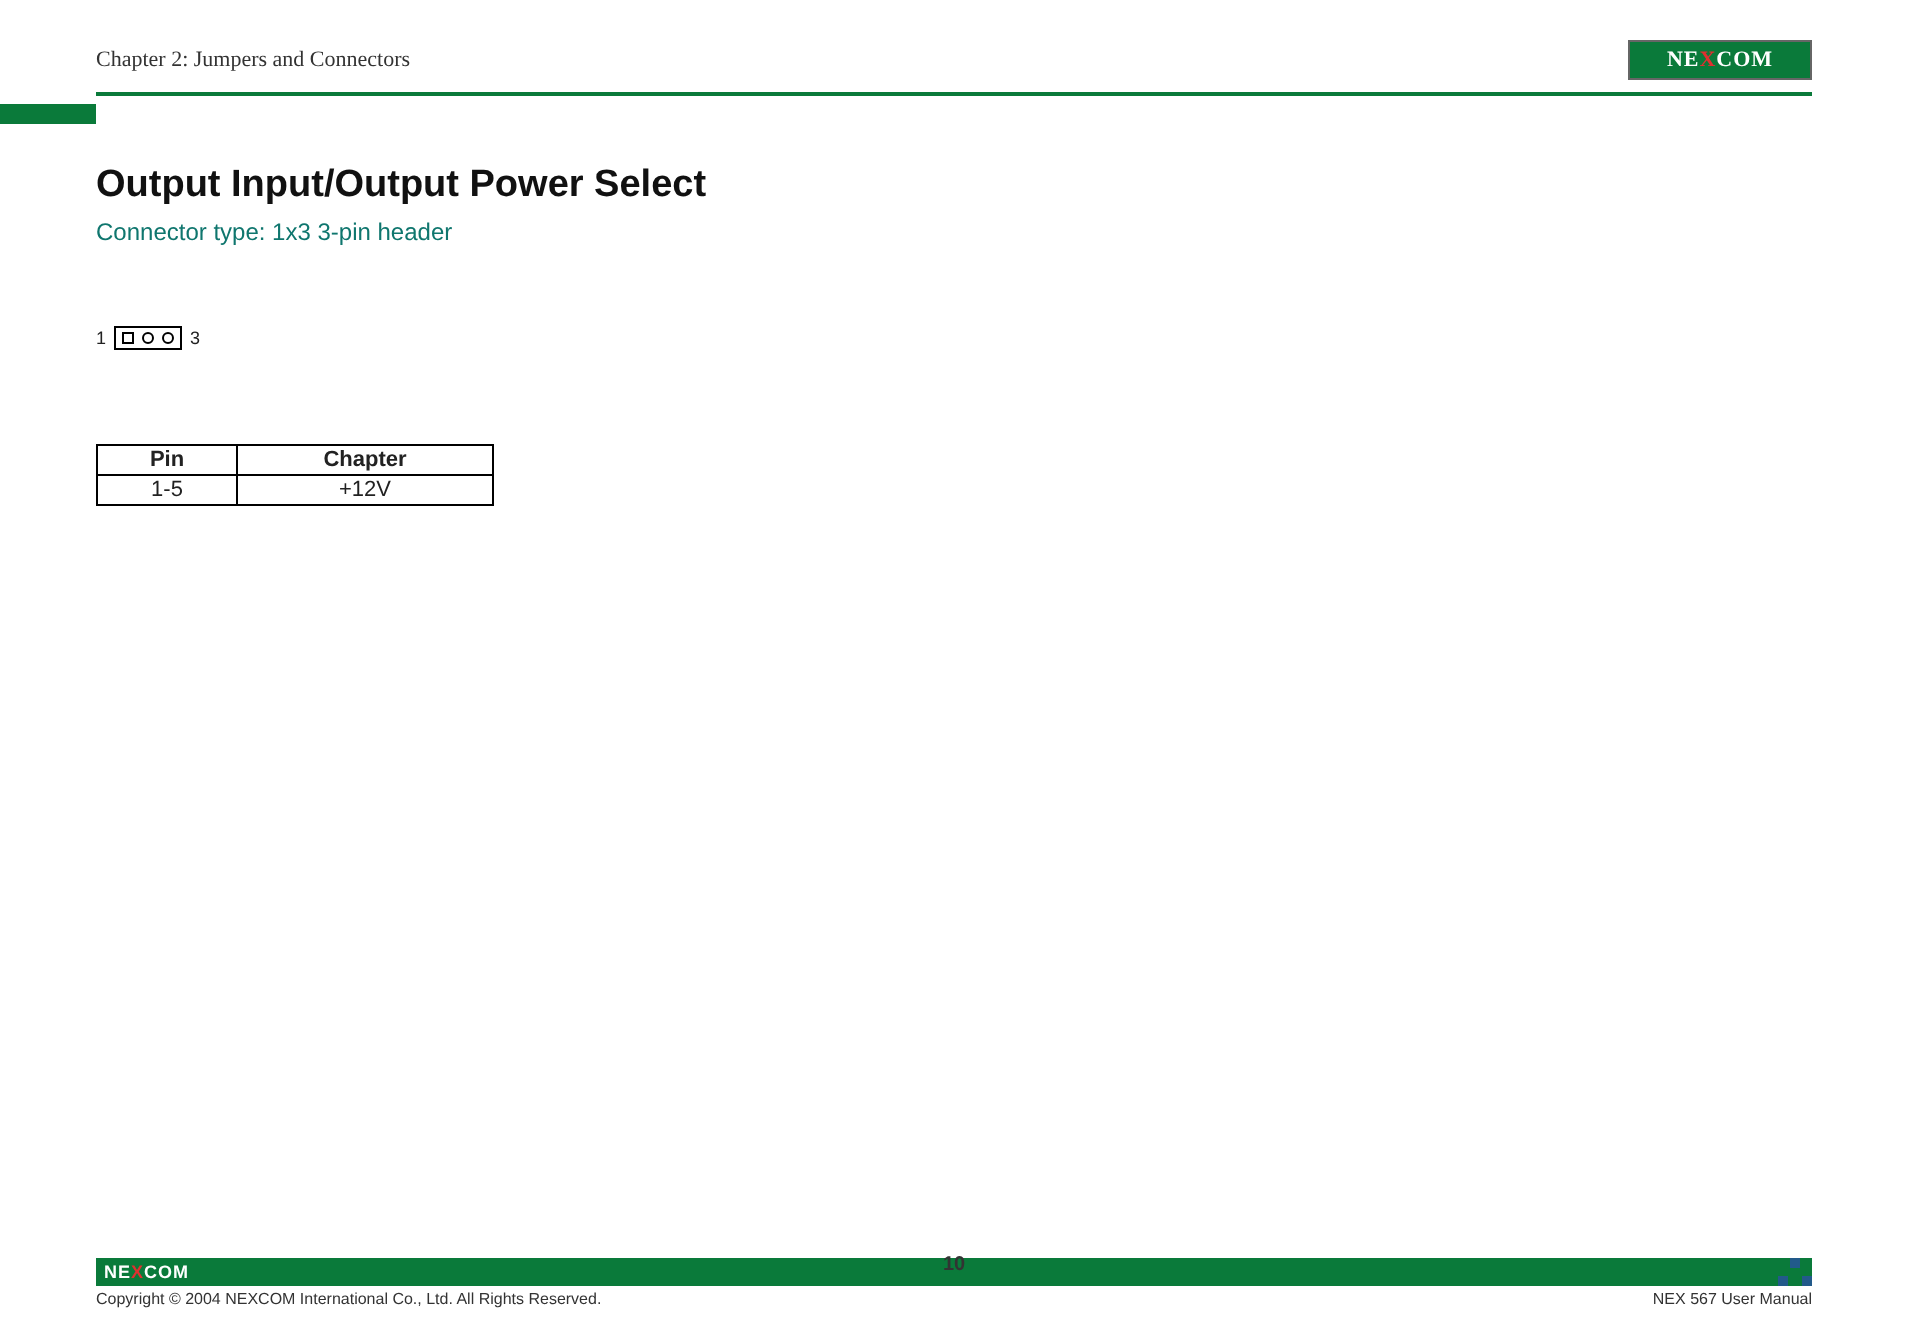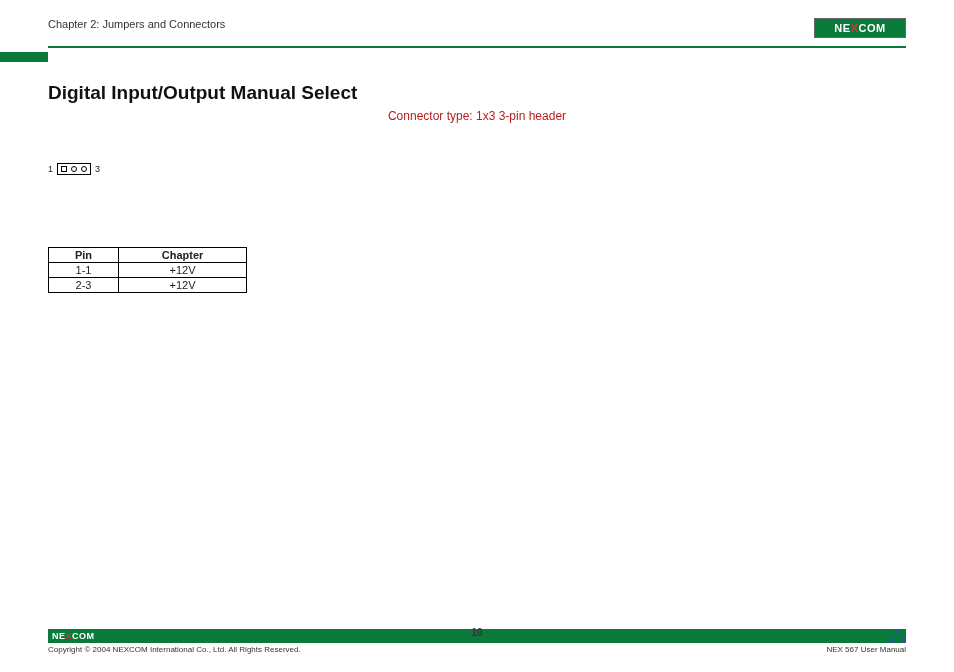--- a/index.html
+++ b/index.html
@@ -14,22 +14,23 @@
   .page {
     position: absolute;
     left: 48px;
     right: 48px;
     top: 18px;
     bottom: 18px;
   }
   .header {
     display: flex;
     justify-content: space-between;
-    align-items: flex-start;
+    align-items: center;
     height: 24px;
+    font-family: Liberation Serif, serif;
   }
   .chapter {
     font-size: 11px;
     color: #333;
   }
   .logo-top {
     width: 92px;
     height: 20px;
     background: #0a7a3a;
     border: 1px solid #666;
@@ -60,23 +61,22 @@
     margin-top: 34px;
   }
   h1 {
     font-size: 19px;
     font-weight: bold;
     color: #111;
     margin-bottom: 4px;
   }
   .sub {
     font-size: 12px;
-    color: #b91c1c;
+    color: #0f766e;
     line-height: 1.4;
-    text-align: center;
   }
   .diagram {
     margin-top: 38px;
     display: flex;
     align-items: center;
     gap: 4px;
     font-size: 9px;
   }
   .header-box {
     border: 1px solid #000;
@@ -86,21 +86,21 @@
     align-items: center;
     height: 12px;
   }
   .pin-sq {
     width: 6px; height: 6px; border: 1px solid #000;
   }
   .pin-o {
     width: 6px; height: 6px; border: 1px solid #000; border-radius: 50%;
   }
   .table {
-    margin-top: 72px;
+    margin-top: 47px;
     border-collapse: collapse;
     font-size: 11px;
   }
   .table th, .table td {
     border: 1px solid #000;
     text-align: center;
     padding: 1px 0;
   }
   .table th { font-weight: bold; }
   .col-pin { width: 70px; }
@@ -159,45 +159,41 @@
       <span>NE</span>
         <span class="x">X</span>
         <span>COM</span>
     </div>
   </div>
   <div class="hr-top">
     <div class="accent"></div>
   </div>
 
   <div class="content">
-    <h1>Digital Input/Output Manual Select</h1>
+    <h1>Output Input/Output Power Select</h1>
     <div class="sub">Connector type: 1x3 3-pin header</div>
 
     <div class="diagram">
       <span>1</span>
       <div class="header-box">
         <div class="pin-sq"></div>
         <div class="pin-o"></div>
         <div class="pin-o"></div>
       </div>
       <span>3</span>
     </div>
 
     <table class="table">
       <tbody>
           <tr>
         <th class="col-pin">Pin</th>
         <th class="col-set">Chapter</th>
       </tr>
       <tr>
-        <td>1-1</td>
-        <td>+12V</td>
-      </tr>
-      <tr>
-        <td>2-3</td>
+        <td>1-5</td>
         <td>+12V</td>
       </tr>
     </tbody>
       </table>
   </div>
 
   <div class="footer">
     <div class="footer-bar">
       <span class="logo-small">
         <span>NE</span><span class="x">X</span><span>COM</span>

